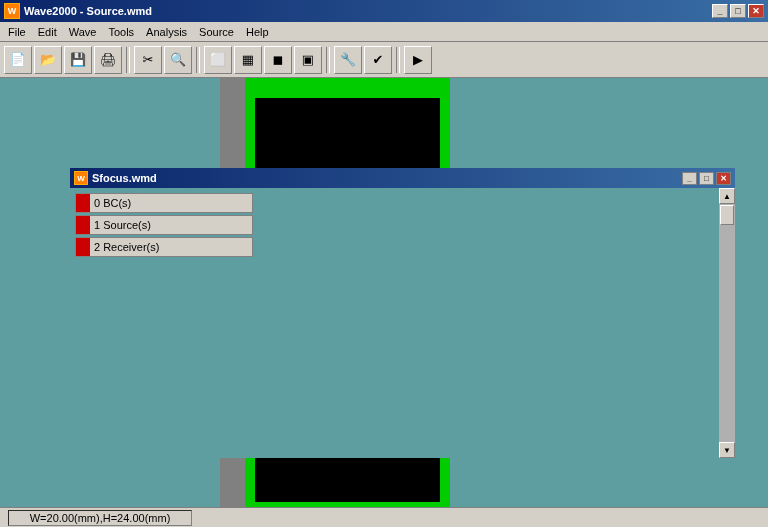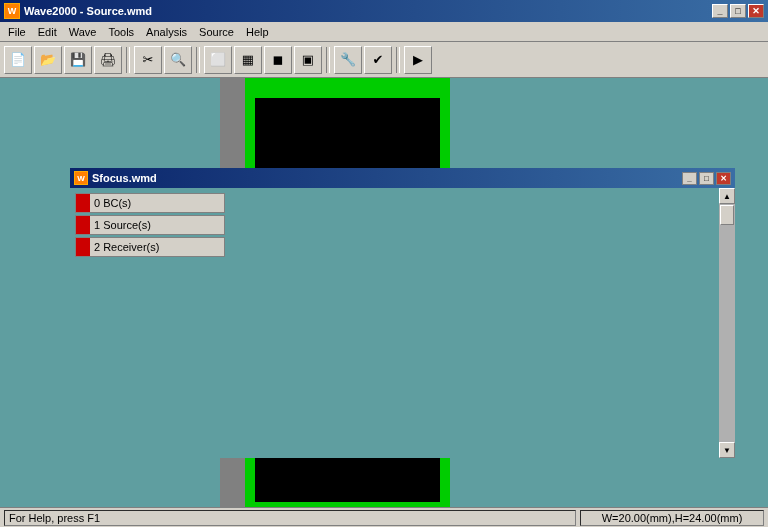--- a/index.html
+++ b/index.html
@@ -176,21 +176,21 @@
       position: relative;
       height: calc(100% - 20px);
       overflow: hidden;
     }
 
     
     #legend {
       position: absolute;
       top: 5px;
       left: 5px;
-      width: 150px;
+      width: 178px;
       z-index: 10;
     }
     .legend-item {
       display: flex;
       align-items: center;
       margin-bottom: 2px;
       font-size: 11px;
       background: #d4d0c8;
       border: 1px solid #808080;
     }
@@ -413,15 +413,14 @@
           <div class="scroll-thumb"></div>
         </div>
         <div class="scroll-arrow">▼</div>
       </div>
     </div>
   </div>
 
 </div>
 
 <div id="status-bar">
-  <div id="status-left">For Help, press F1</div>
   <div id="status-right">W=20.00(mm),H=24.00(mm)</div>
 </div>
 
 </body></html>

